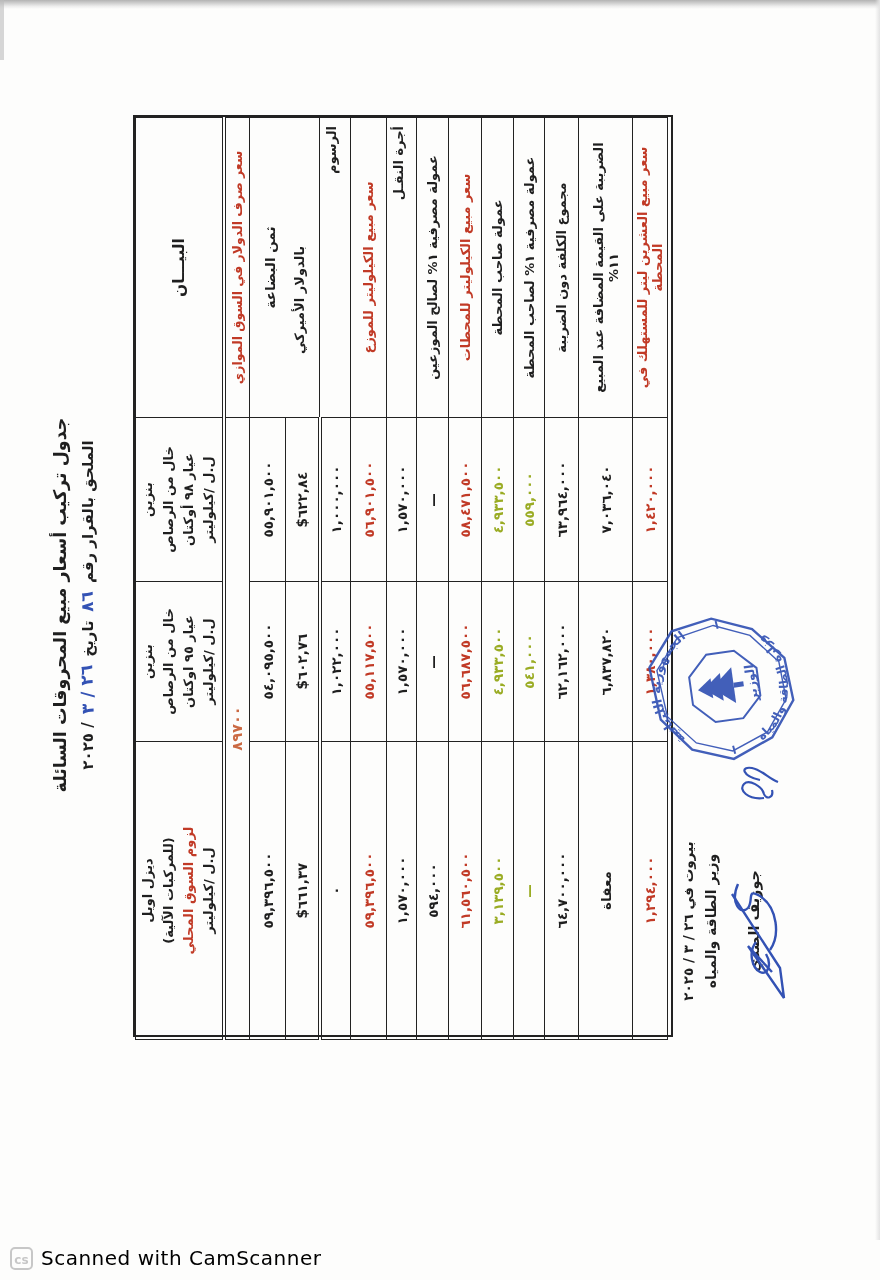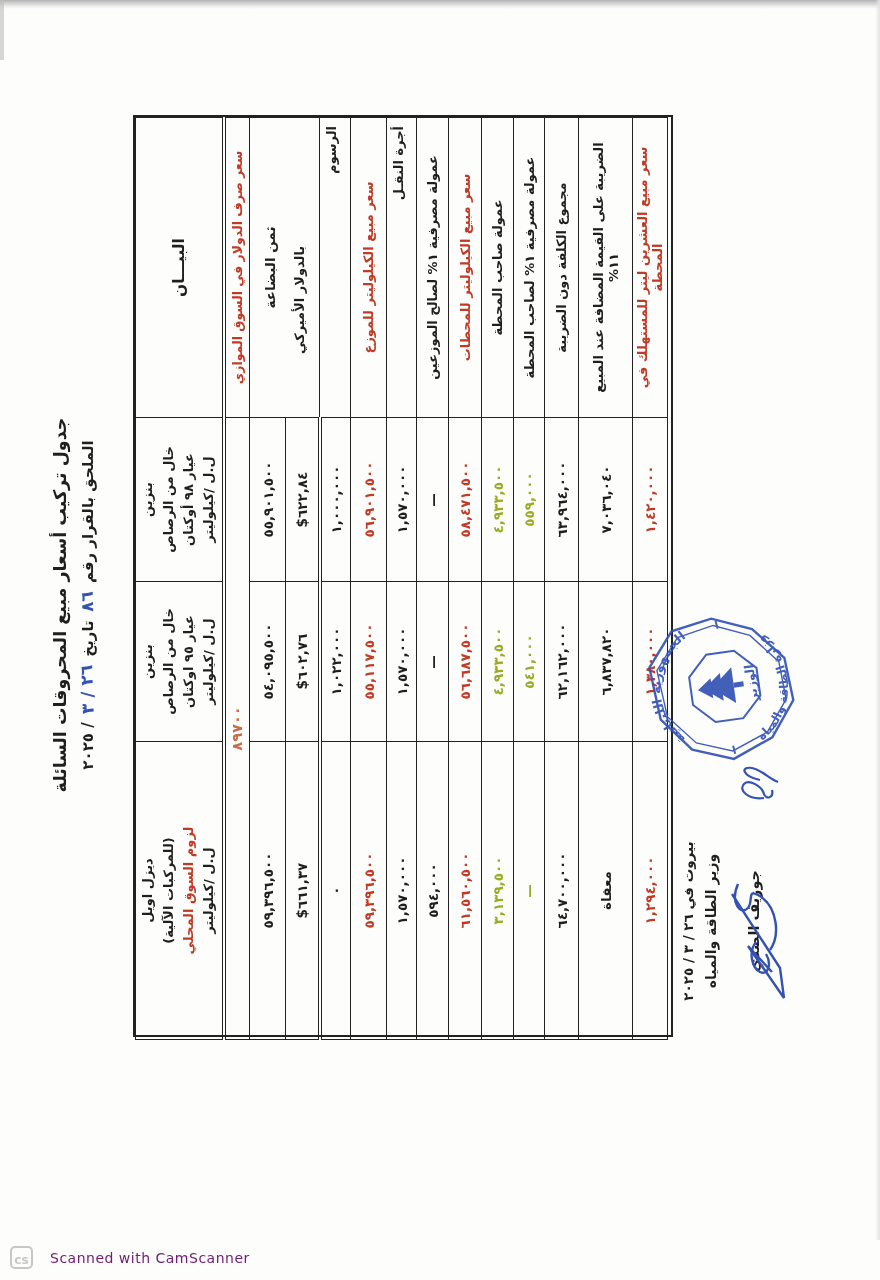--- a/index.html
+++ b/index.html
@@ -50,24 +50,24 @@
   .stamp{position:absolute; left:506px; top:646px; width:172px; height:164px; opacity:.92;}
   
   .sig{position:absolute; left:250px; top:680px; width:218px; text-align:center;}
   .sig .s1{font-size:13.5px; font-weight:bold;}
   .sig .s2{font-size:14px; font-weight:bold; margin-top:7px;}
   .sig .s3{font-size:14.5px; font-weight:bold; margin-top:27px;}
   .sig svg{position:absolute; left:18px; top:46px;}
   .initials{position:absolute; left:474px; top:730px;}
 
   
-  .watermark{position:absolute; left:10px; top:1246px; display:flex; align-items:center; gap:17px;}
+  .watermark{position:absolute; left:10px; top:1246px; display:flex; align-items:center; gap:8px;}
   .cs-icon{width:23px; height:23px; border:2.5px solid #c7c7c7; border-radius:5px;
     color:#c7c7c7; font-weight:bold; font-size:12px; display:flex; align-items:flex-end; justify-content:center; line-height:1.1;}
-  .wm-text{color:#701a75; font-size:14px; letter-spacing:.5px;}
+  .wm-text{color:#000000; font-size:20px; letter-spacing:.5px;}
 </style>
 </head>
 <body>
 
 <div class="page">
   <div class="edge-top"></div>
   <div class="edge-right"></div>
   <div class="edge-left"></div>
 
   <div class="rotated">

